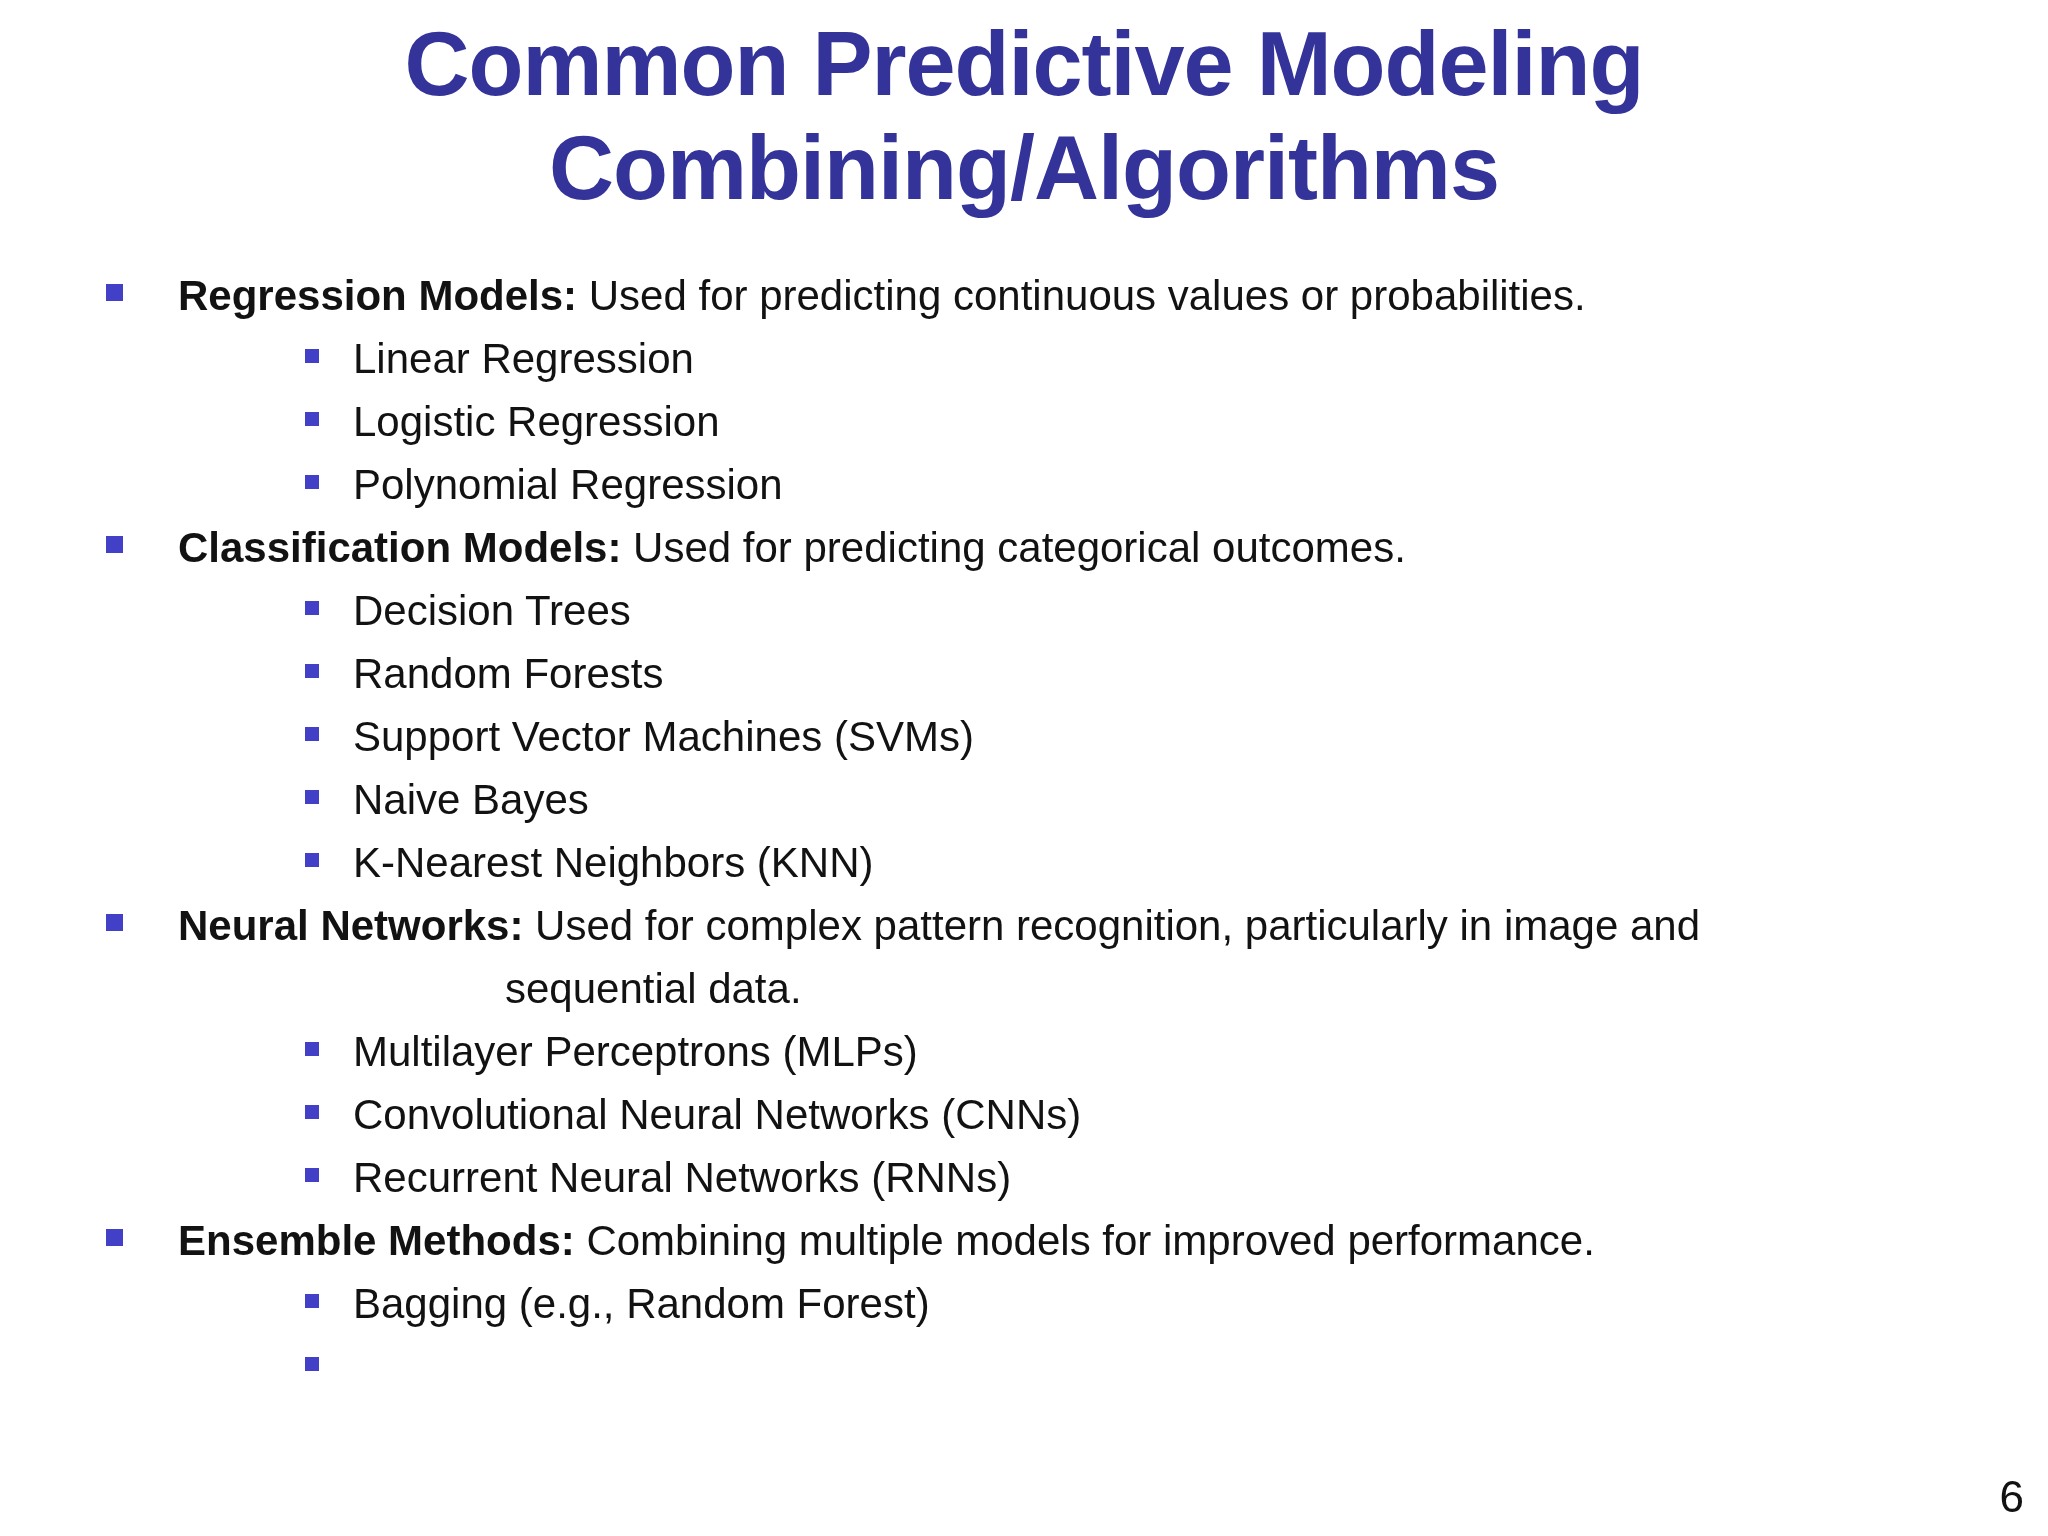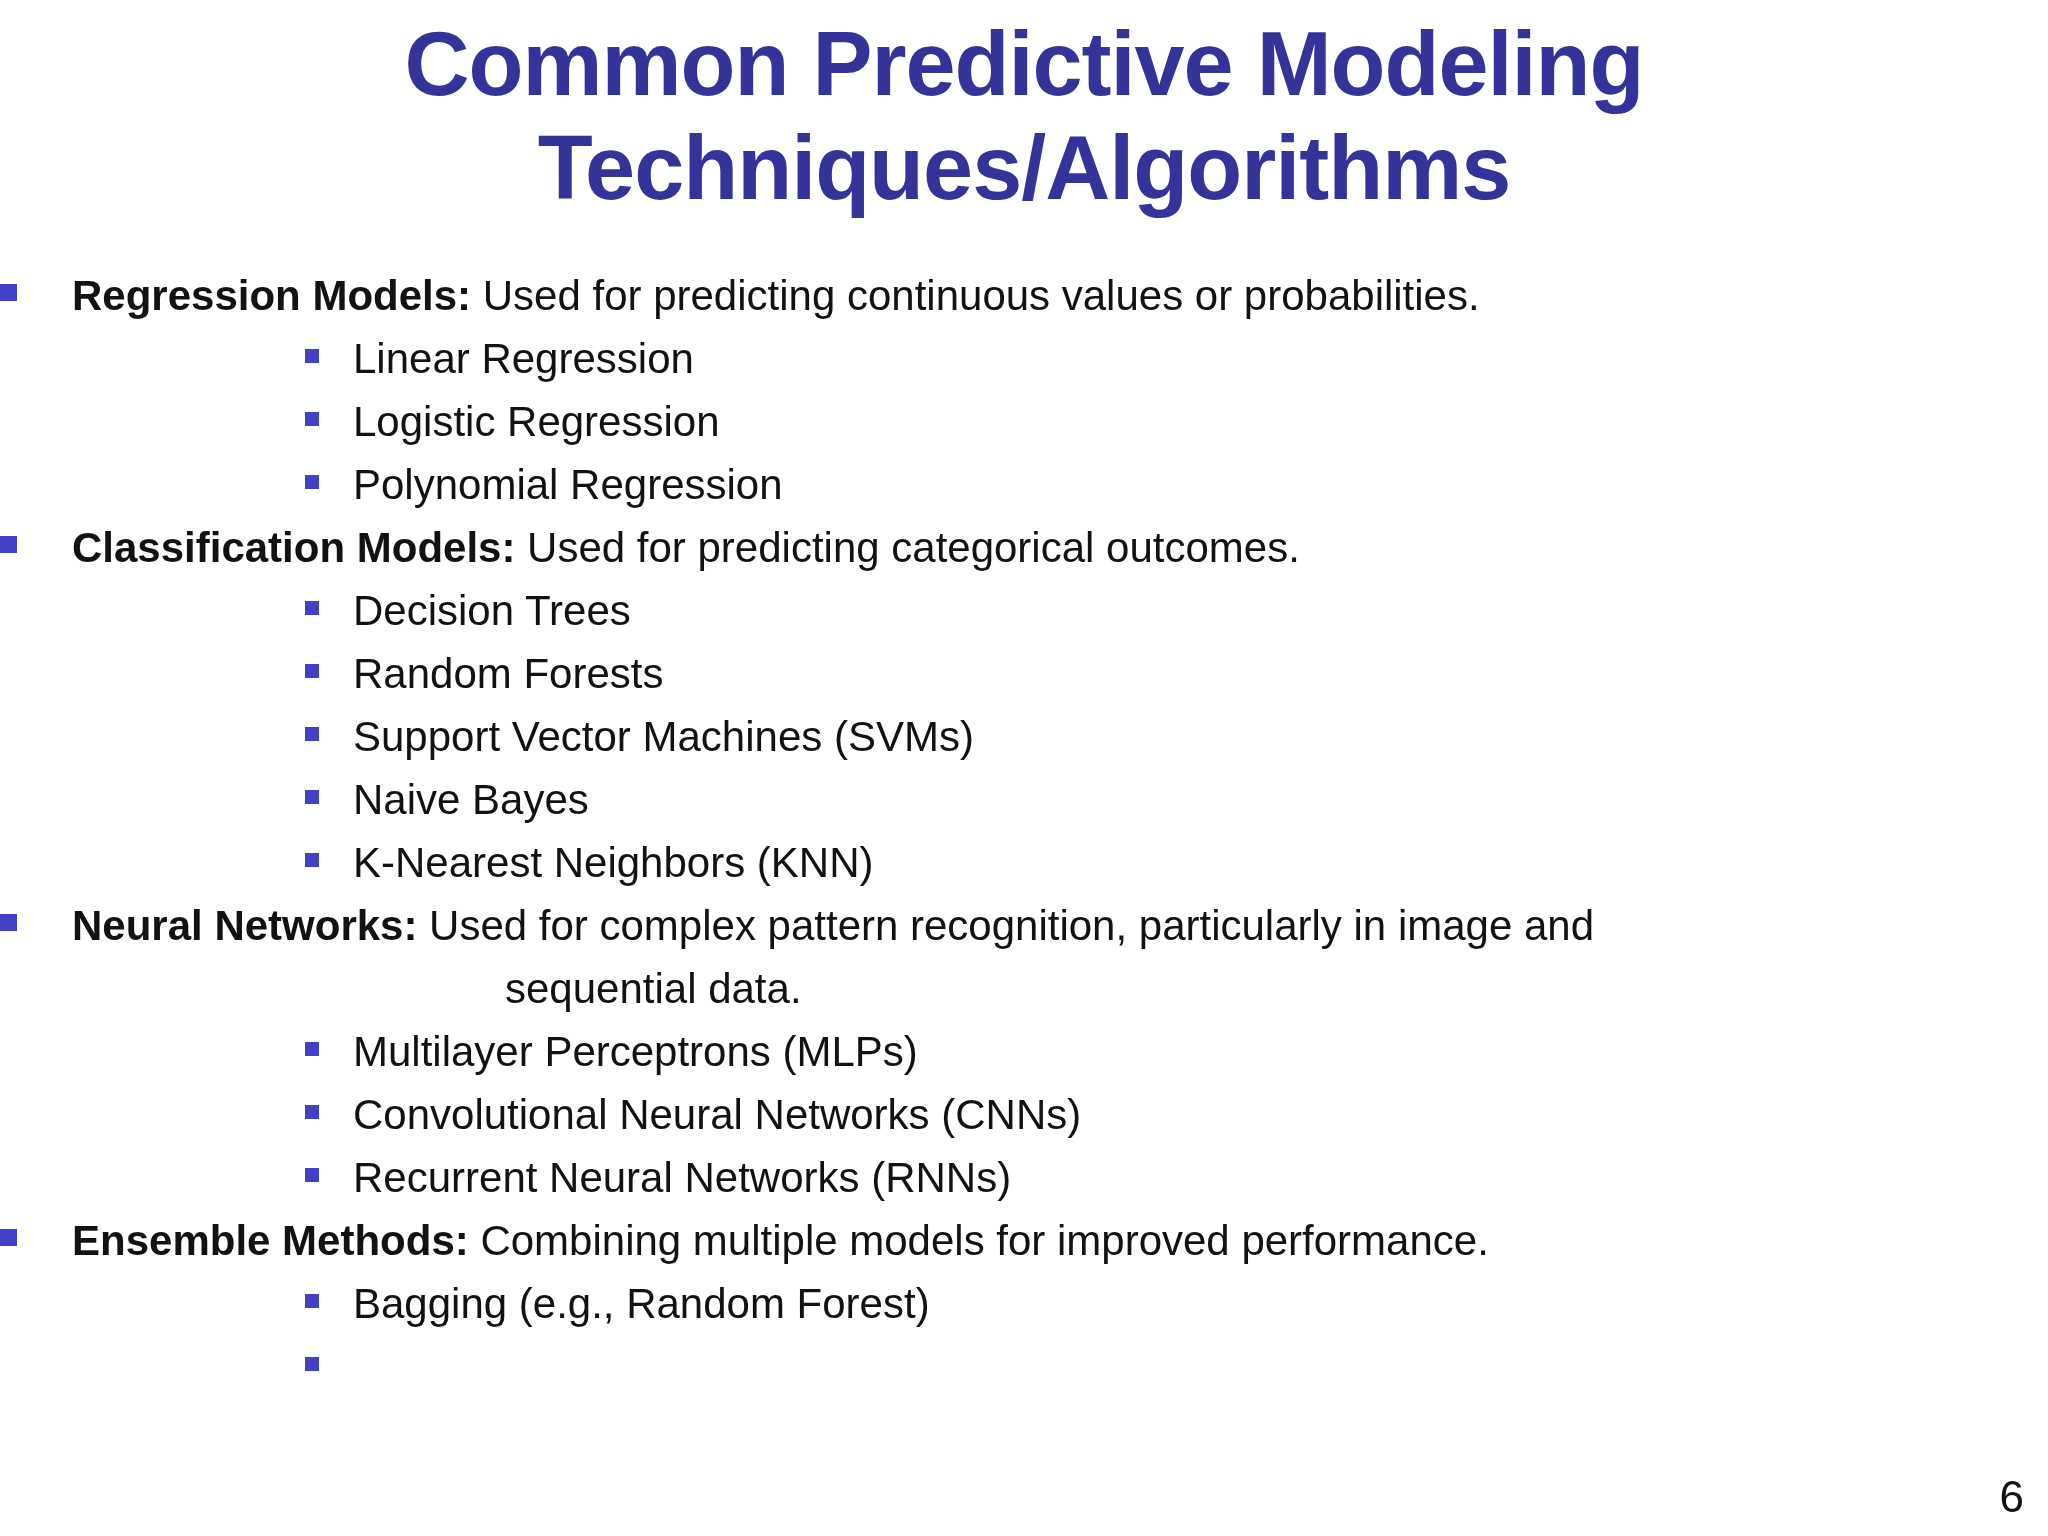--- a/index.html
+++ b/index.html
@@ -38,21 +38,21 @@
     right: 0;
   }
   .row {
     height: 63px;
     display: flex;
     align-items: center;
     white-space: nowrap;
     font-size: 42px;
     color: var(--text-color, #121212);
   }
-  .row.l1 { }
+  .row.l1 { padding-left: 106px; }
   .row.l2 { padding-left: 305px; }
   .row.cont { padding-left: 505px; }
   .bullet {
     flex: 0 0 auto;
     background: var(--bullet-color, #4340C8);
     transform: translateY(-3px);
   }
   .l1 .bullet { width: 17px; height: 17px; margin-right: 55px; }
   .l2 .bullet { width: 14px; height: 14px; margin-right: 34px; }
   .heading { font-weight: 700; }
@@ -64,21 +64,21 @@
     color: var(--text-color, #121212);
   }
 </style>
 </head>
 <body>
 
 <div class="slide">
 
   <h1 class="title">
     <span class="title-line">Common Predictive Modeling</span>
-    <span class="title-line">Techniques/Algorithms</span>
+    <span class="title-line">Combining/Algorithms</span>
   </h1>
 
   <div class="content">
 
     <div class="row l1">
       <span class="bullet"></span>
       <span>
         <span class="heading">Regression Models:</span>
         <span class="desc">Used for predicting continuous values or probabilities.</span>
       </span>

